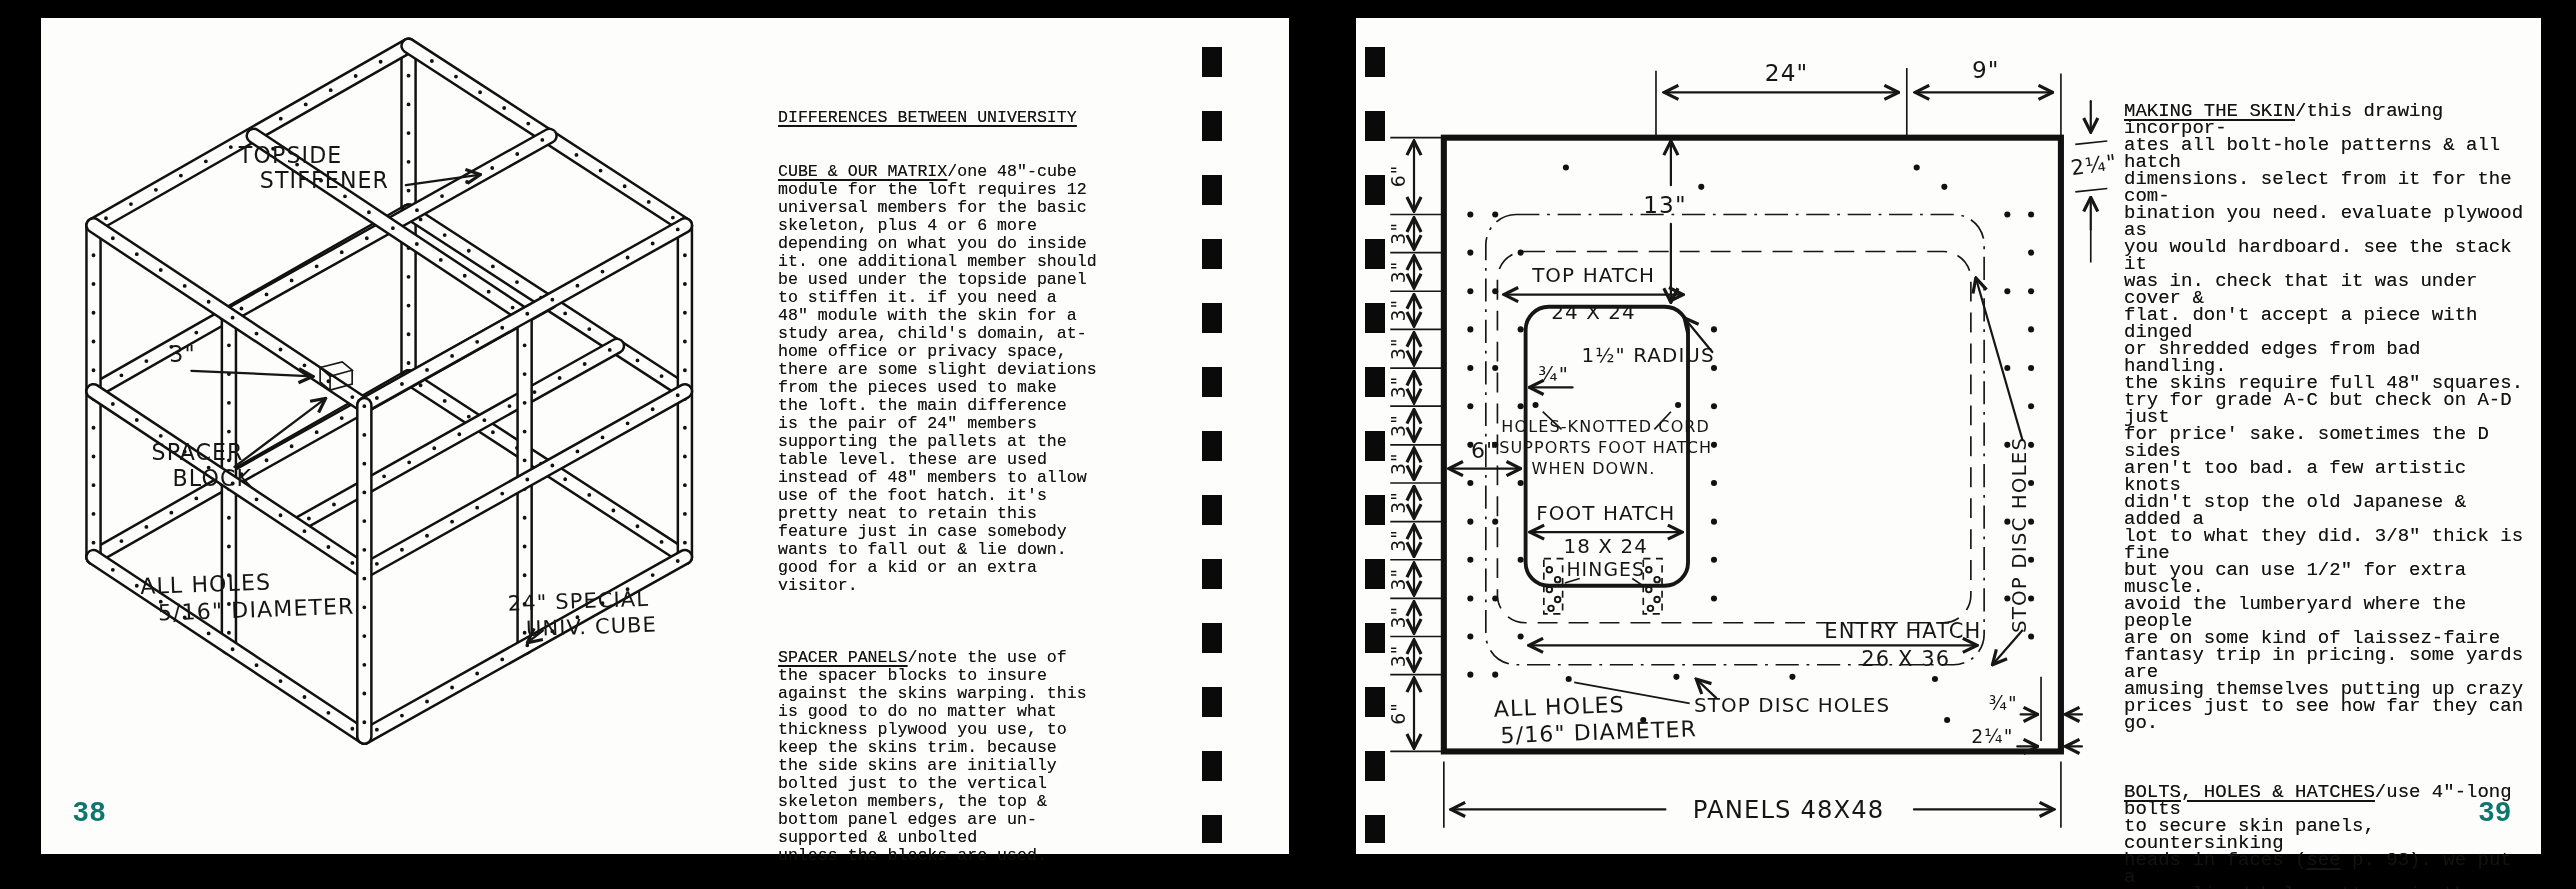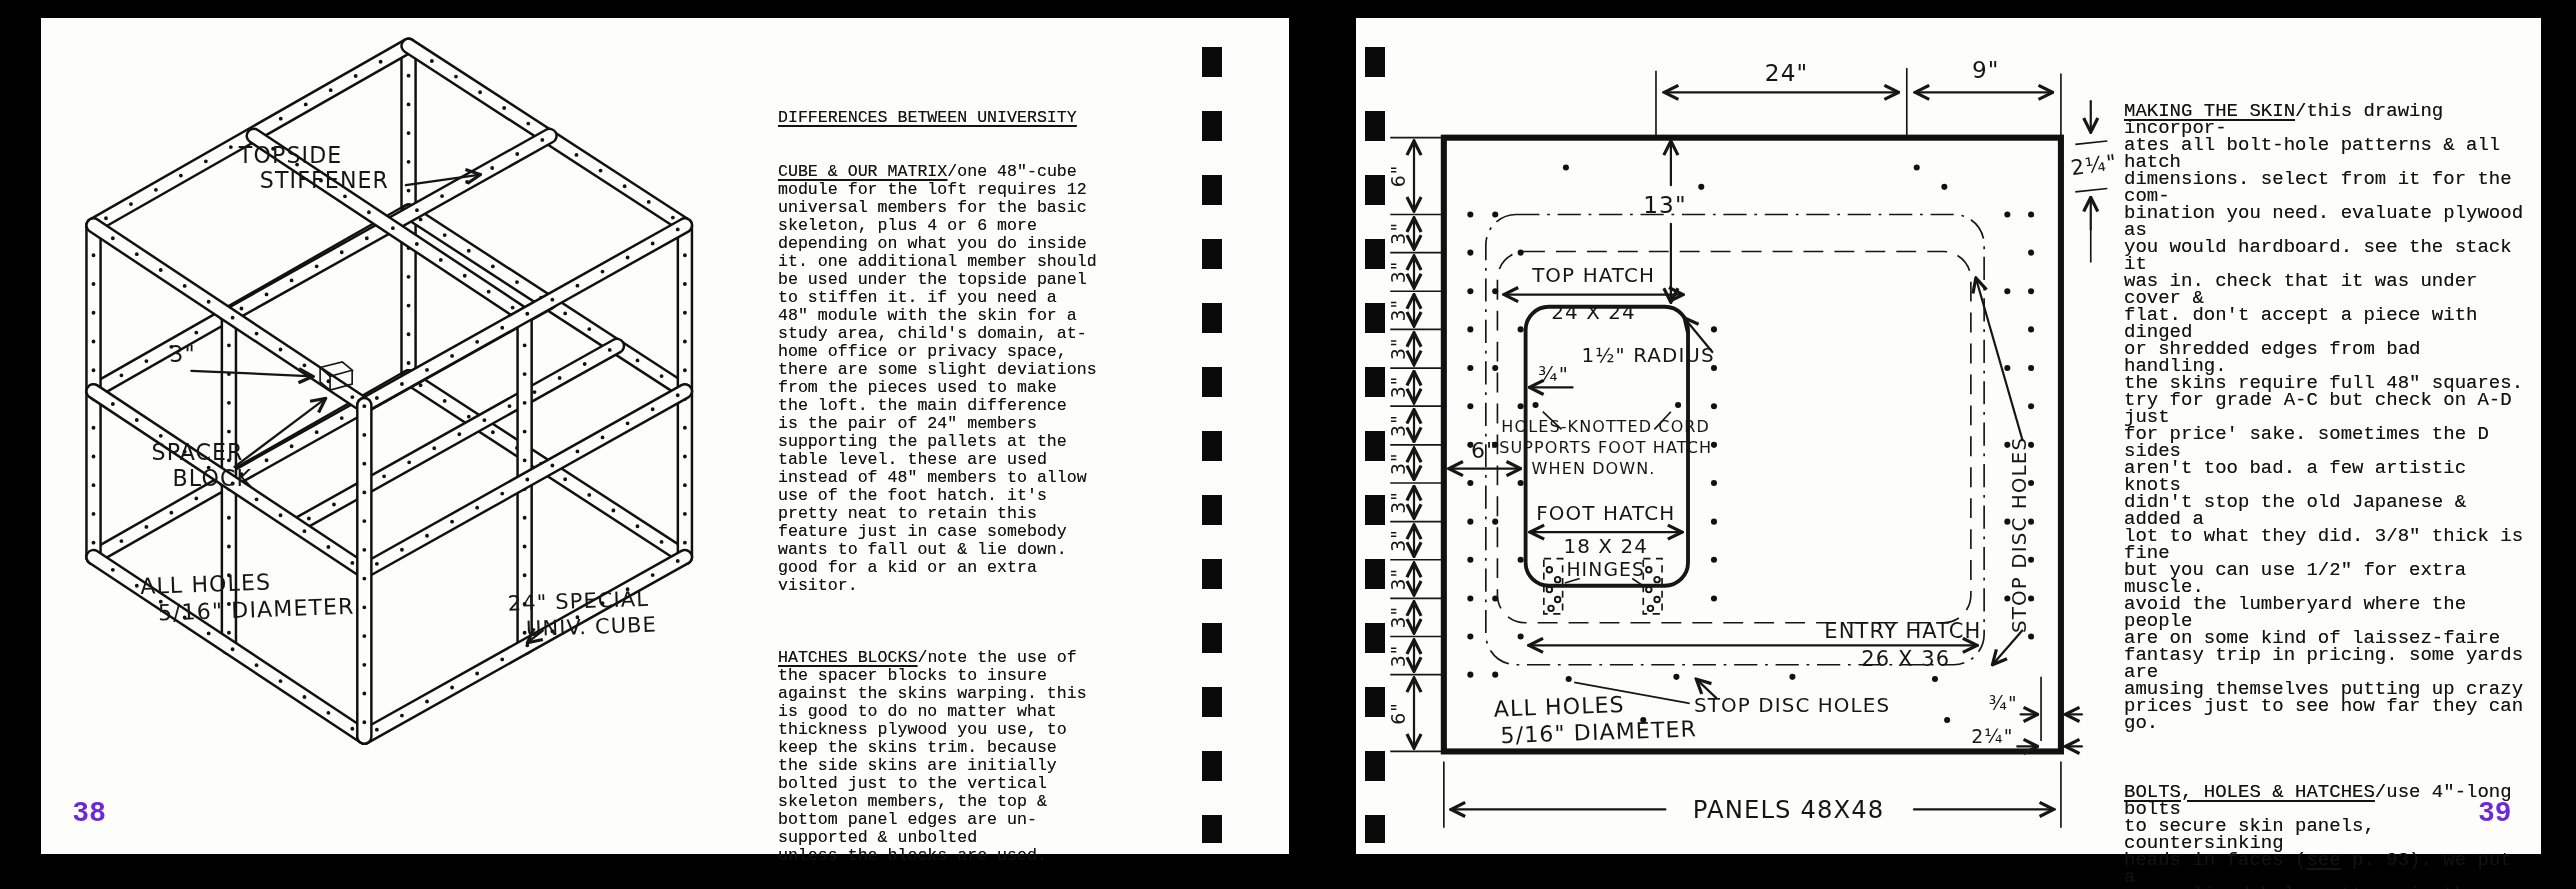--- a/index.html
+++ b/index.html
@@ -11,21 +11,21 @@
   .binding{position:absolute;top:29px;width:20px;height:796px;
      background:repeating-linear-gradient(to bottom,#0a0a0a 0 30px,transparent 30px 64px);}
   #binding-left{right:67px;}
   #binding-right{left:9.4px;}
   .tw{position:absolute;font-family:"Liberation Mono","DejaVu Sans Mono",monospace;
       color:#131313;white-space:pre-wrap;text-shadow:0 0 0.6px rgba(0,0,0,.55);}
   #col-left{left:737px;top:55px;width:332px;font-size:16.6px;line-height:18px;}
   #col-right{left:768px;top:51px;width:409px;font-size:19px;line-height:17px;}
   .para2{margin-top:18px;}
   .ul{text-decoration:underline;text-decoration-thickness:1.7px;text-underline-offset:3.3px;margin-top:20px;}
-  .pagenum{position:absolute;bottom:25.4px;font-size:28px;font-weight:bold;color:#6d28d9;
+  .pagenum{position:absolute;bottom:25.4px;font-size:28px;font-weight:bold;color:#0f766e;
            font-family:"Liberation Sans",sans-serif;letter-spacing:1.1px;}
   #pagenum-left{left:32px;}
   #pagenum-right{right:29px;margin-top:19px;}
   svg{position:absolute;left:0;top:0;}
   .hw{font-family:"DejaVu Sans",sans-serif;font-weight:500;letter-spacing:2px;fill:#161616;}
   .ln{stroke:#161616;stroke-width:4;fill:none;stroke-linecap:round;}
   .thin{stroke:#161616;stroke-width:3;fill:none;}
   .dot{fill:#111;}
   .oc{fill:none;stroke:#161616;stroke-width:3.5;}
 </style>
@@ -153,21 +153,21 @@
 is the pair of 24" members
 supporting the pallets at the
 table level. these are used
 instead of 48" members to allow
 use of the foot hatch. it's
 pretty neat to retain this
 feature just in case somebody
 wants to fall out &amp; lie down.
 good for a kid or an extra
 visitor.</span></div>
-      <div class="para2"><span class="ul">HATCHES BLOCKS</span><span>/note the use of
+      <div class="para2"><span class="ul">SPACER PANELS</span><span>/note the use of
 the spacer blocks to insure
 against the skins warping. this
 is good to do no matter what
 thickness plywood you use, to
 keep the skins trim. because
 the side skins are initially
 bolted just to the vertical
 skeleton members, the top &amp;
 bottom panel edges are un-
 supported &amp; unbolted

